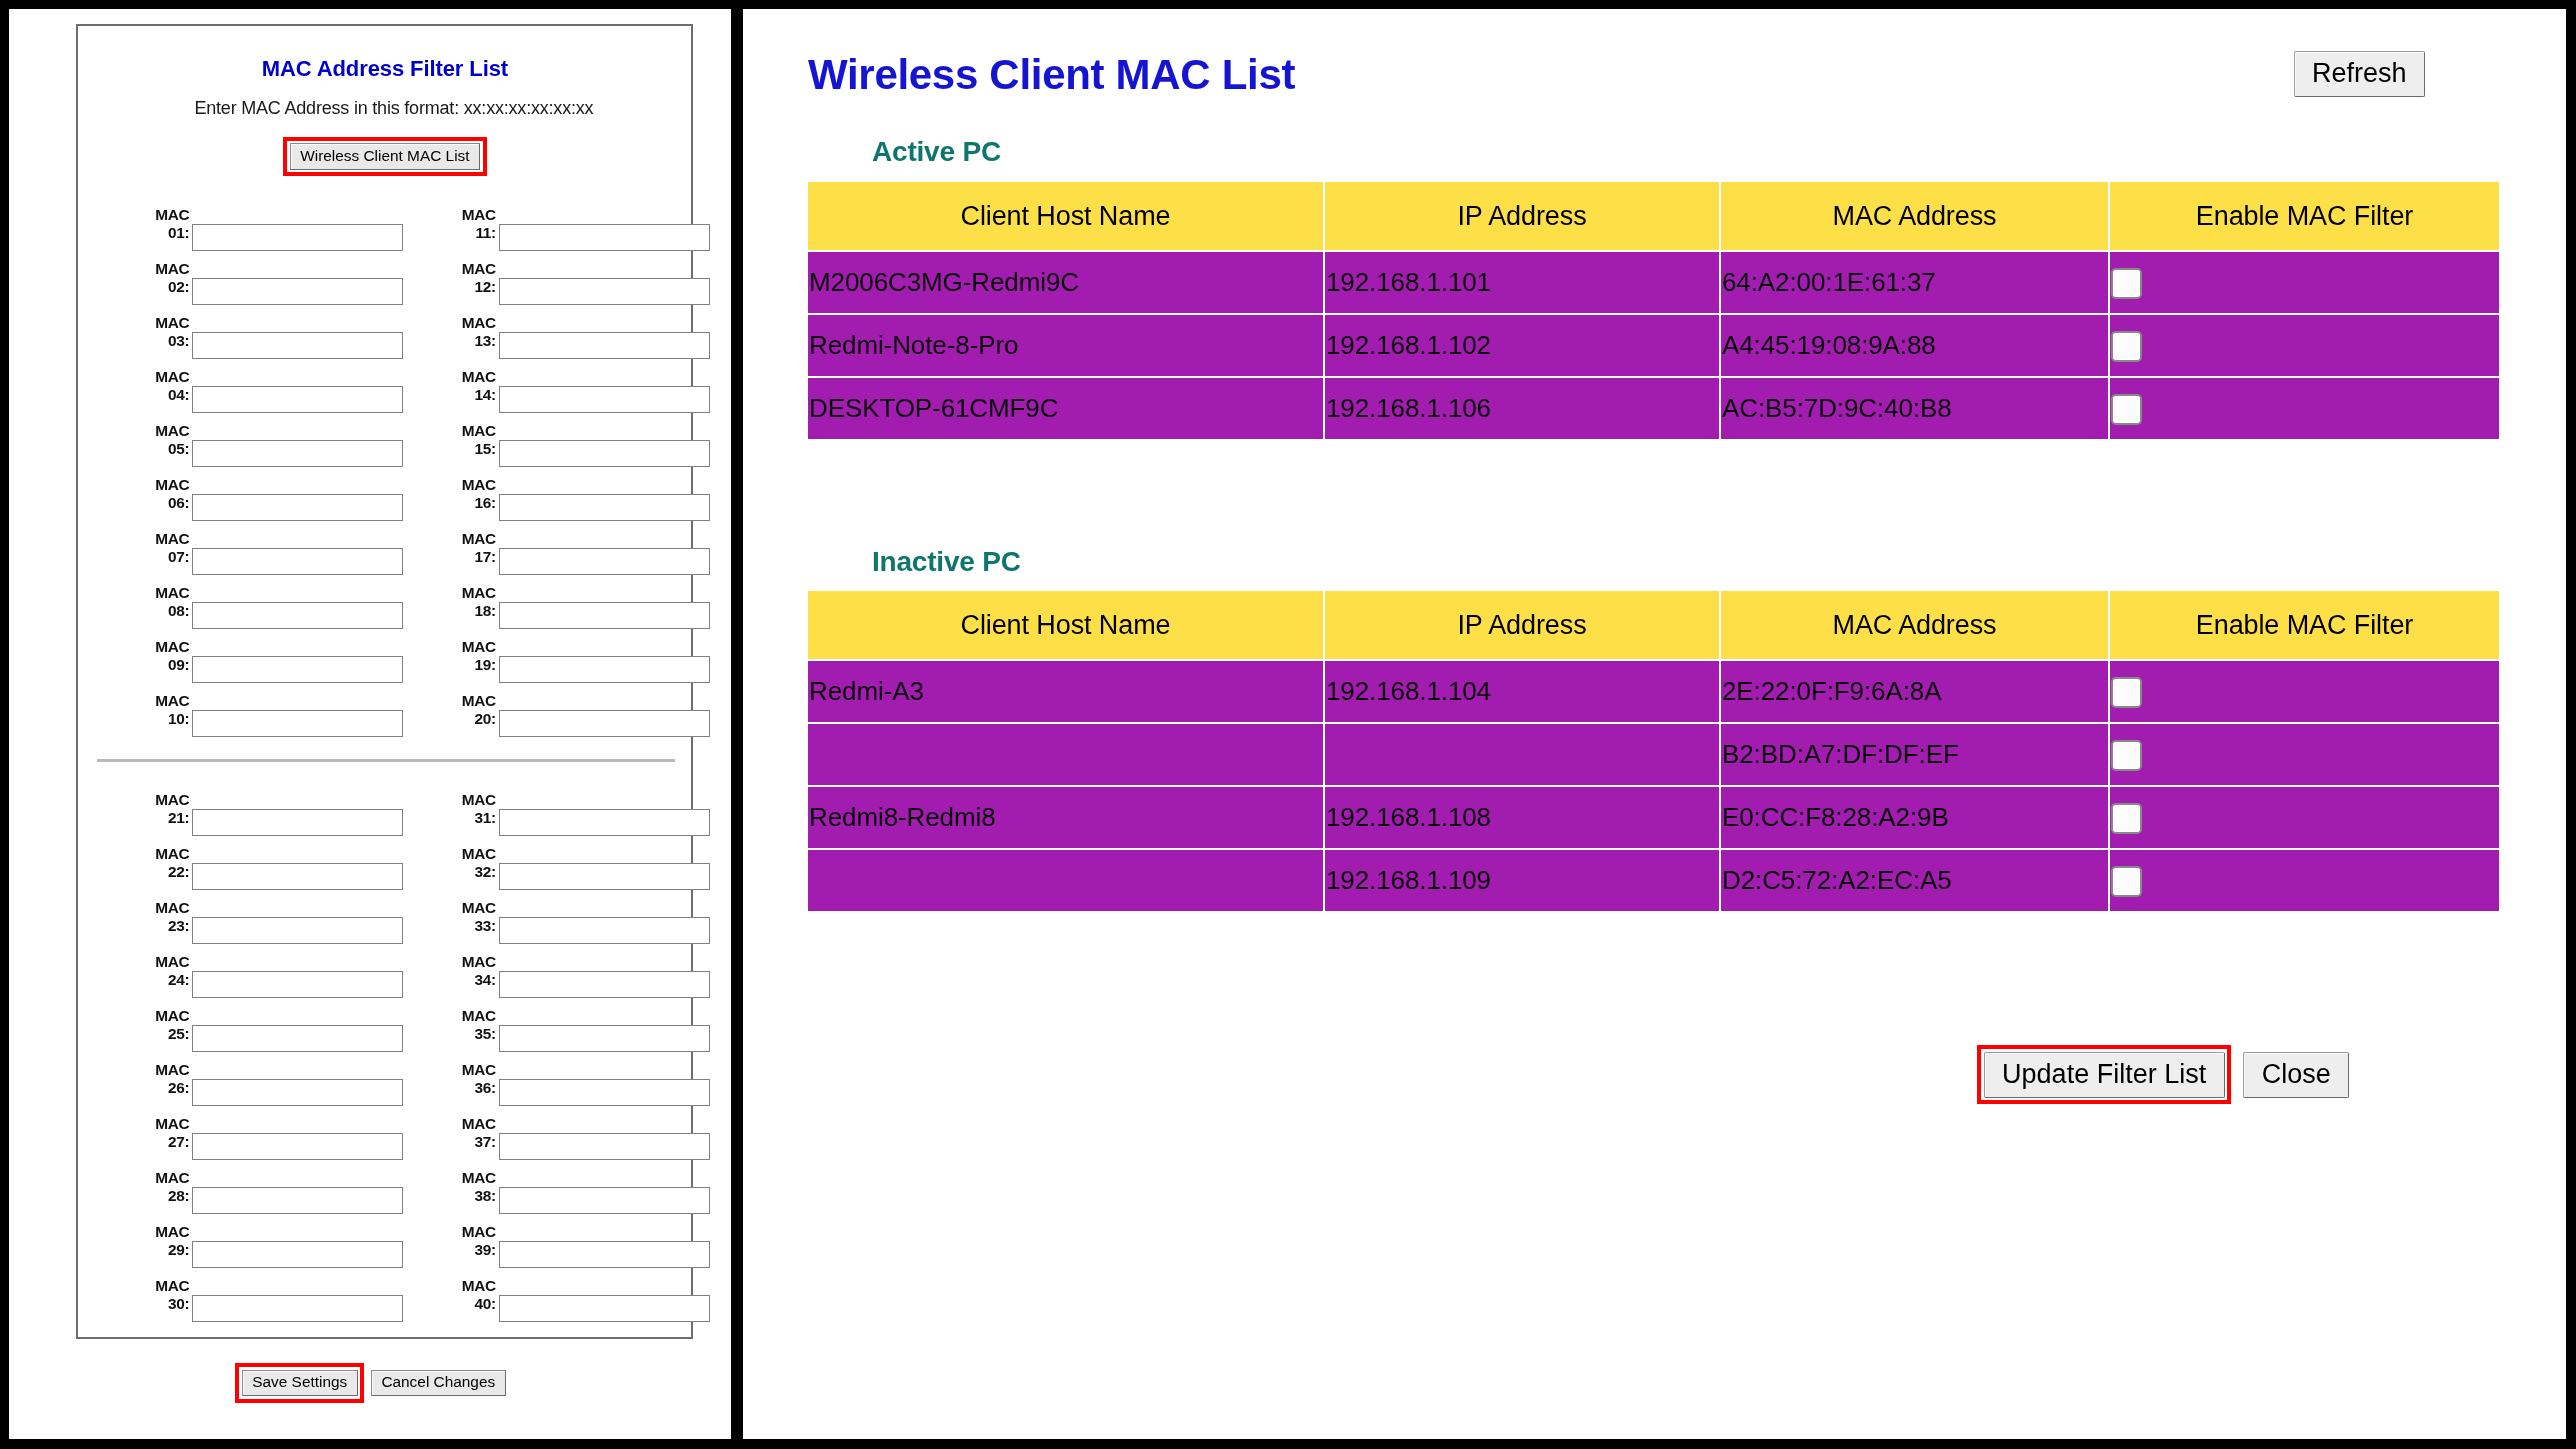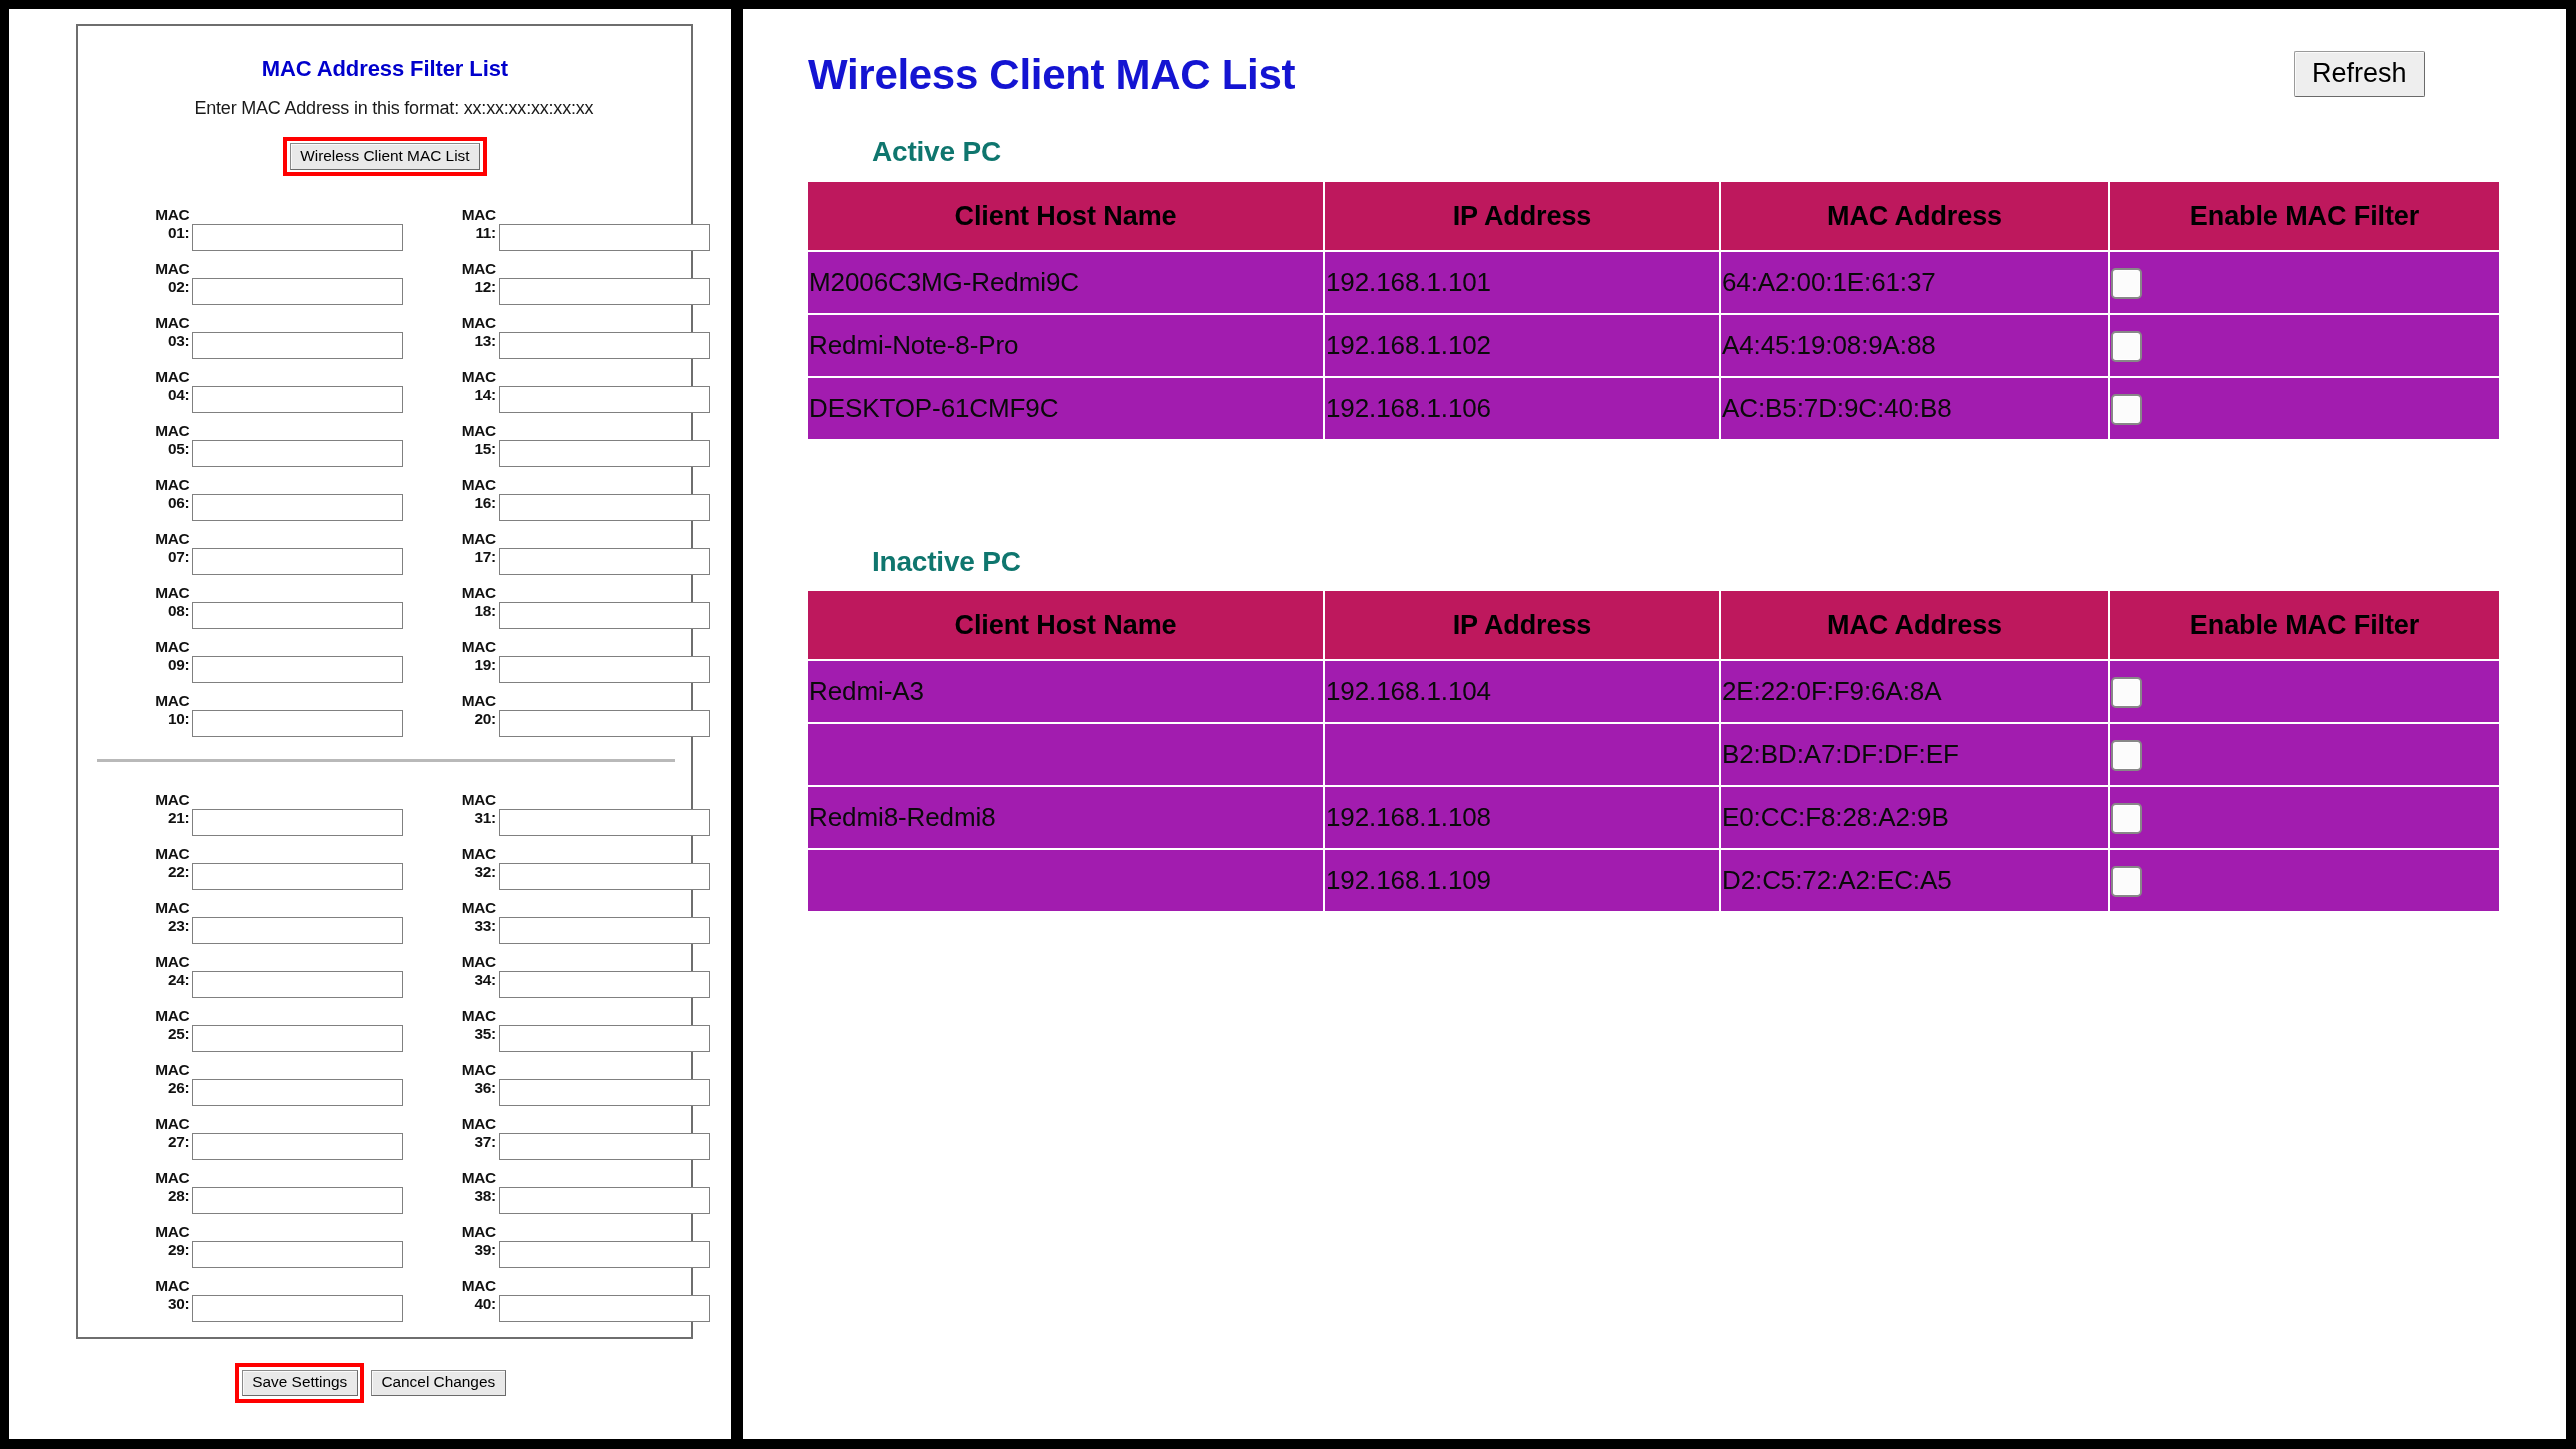--- a/index.html
+++ b/index.html
@@ -201,24 +201,24 @@
     letter-spacing: -0.2px;
   }
 
   .mac-table {
     border-collapse: separate;
     border-spacing: 0;
     width: 1690px;
     table-layout: fixed;
   }
   .mac-table th {
-    background: #be185d;
+    background: #fde047;
     color: #000000;
     font-size: 27px;
-    font-weight: bold;
+    font-weight: normal;
     height: 66px;
     text-align: center;
     border-right: 2px solid #ffffff;
     border-bottom: 2px solid #ffffff;
     letter-spacing: -0.1px;
   }
   .mac-table th:last-child { border-right: none; }
   .mac-table td {
     background: #a21caf;
     color: #0a0a0a;
@@ -558,17 +558,24 @@
             <tr>
               <td></td>
               <td>192.168.1.109</td>
               <td>D2:C5:72:A2:EC:A5</td>
               <td><span class="cb"></span></td>
             </tr>
           </tbody>
       </table>
     </div>
 
+    <div id="right-bottom-btns">
+      <span class="red-outline">
+        <span class="big-win-btn">Update Filter List</span>
+      </span>
+      <span class="spacer"></span>
+      <span class="big-win-btn">Close</span>
+    </div>
 
   </div>
 
 </div>
 
 
 </body></html>

